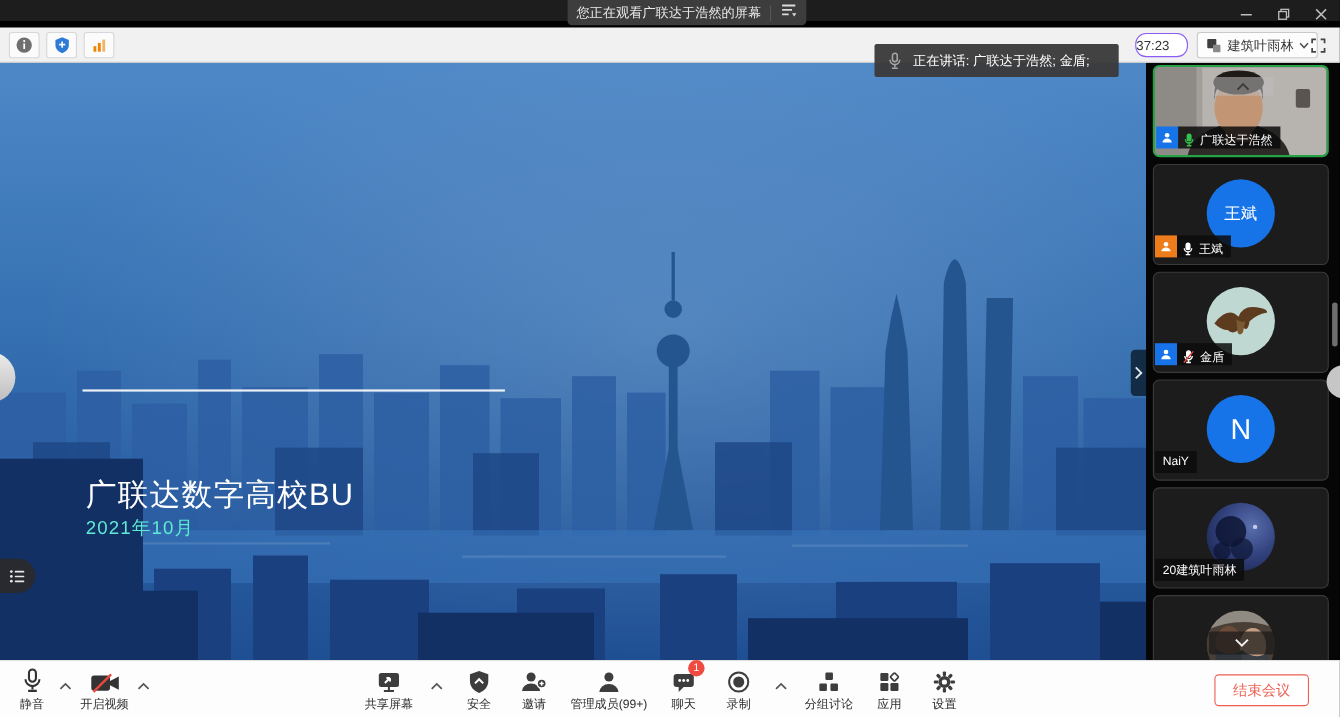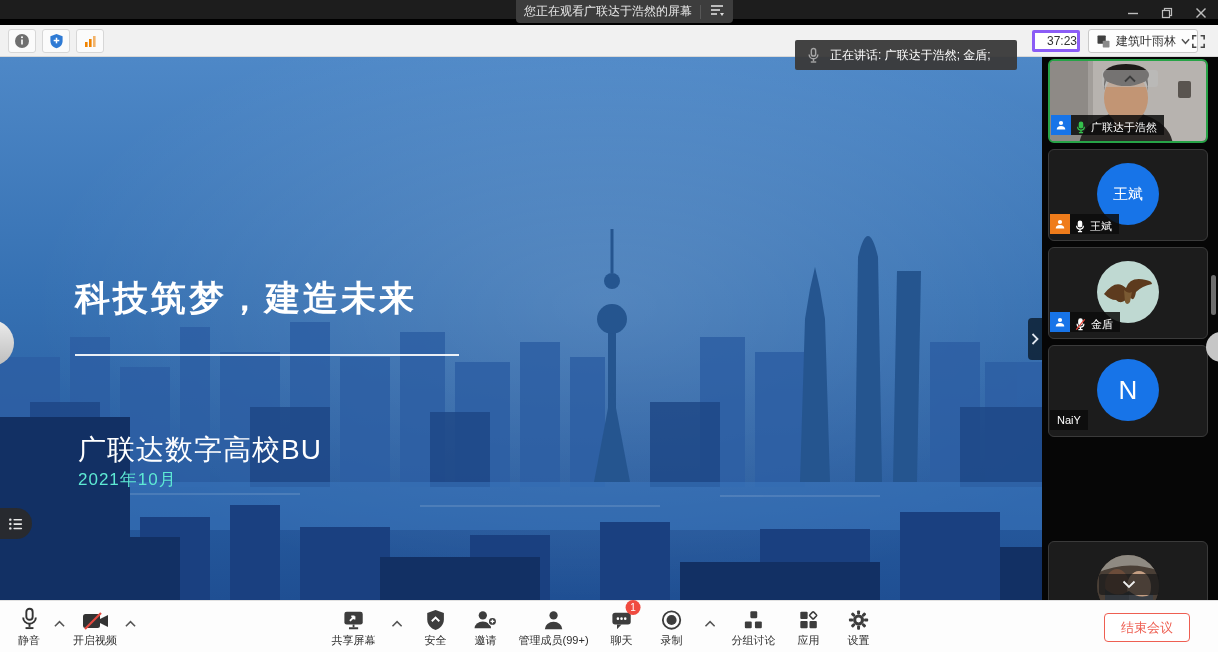--- a/index.html
+++ b/index.html
@@ -15,21 +15,21 @@
   .win-controls { position:absolute; right:0; top:0; height:25px; display:flex; }
   .win-btn { width:34px; height:25px; display:flex; align-items:center; justify-content:center; cursor:default; }
 
   
   .appbar { position:absolute; left:0; top:25px; width:1218px; height:32px; background:#f1f1f1;
     border-bottom:1px solid #d8d8d8; z-index:20; }
   .appbar-left { position:absolute; left:8px; top:4px; display:flex; gap:6px; }
   .statusbox { width:28px; height:24px; background:#fbfbfb; border:1px solid #d7d7d7; border-radius:3px;
     display:flex; align-items:center; justify-content:center; }
   .timerbox { position:absolute; left:1032px; top:5px; width:48px; height:22px; background:#fff;
-    border:3px solid #8b5cf6; border-radius:2px; display:flex; align-items:center; justify-content:flex-end;
+    border:1px solid #8b5cf6; border-radius:10px; display:flex; align-items:center; justify-content:flex-start;
     font-size:12px; color:#333; }
   .viewswitch { position:absolute; left:1088px; top:4px; height:24px; padding:0 7px; background:#fdfdfd;
     border:1px solid #c9c9c9; border-radius:3px; display:flex; align-items:center; gap:5px; font-size:12px; color:#333; }
   .fsbtn { position:absolute; left:1188px; top:6px; width:20px; height:20px; display:flex; align-items:center; justify-content:center; }
 
   
   .speakbanner { position:absolute; left:795px; top:40px; width:222px; height:30px; background:rgba(58,58,58,.96);
     border-radius:2px; display:flex; align-items:center; gap:10px; padding:0 12px; z-index:60; }
   .speakbanner .txt { color:#fff; font-size:12px; white-space:nowrap; }
 
@@ -252,21 +252,20 @@
       <rect x="900" y="455" width="100" height="88"></rect>
     </g>
     <g fill="#123064">
       <rect x="0" y="360" width="130" height="183"></rect>
         <rect x="60" y="480" width="120" height="63"></rect>
       <rect x="380" y="500" width="160" height="43"></rect>
         <rect x="680" y="505" width="200" height="38"></rect>
       <rect x="1000" y="490" width="42" height="53"></rect>
     </g>
   </svg>
-  <div class="slide-title">科技筑梦，建造未来</div>
   <div class="slide-line"></div>
   <div class="slide-sub1">广联达数字高校BU</div>
   <div class="slide-sub2">2021年10月</div>
   
 </div>
 
 <div class="edge-circle-left"></div>
 <div class="annot-btn">
   <svg width="16" height="14" viewBox="0 0 18 16">
       <g fill="#e8e8e8">
@@ -387,20 +386,37 @@
     <div class="avatar-wrap">
         <div class="avatar blue" style="font-size:26px;">N</div>
       </div>
     <div class="namebar">
       <span class="nb-label solo">
           <span>NaiY</span>
         </span>
     </div>
   </div>
 
+  <div class="tile" style="top:386px; height:92px;">
+    <div class="avatar-wrap">
+      <div class="avatar" style="background:radial-gradient(circle at 65% 35%, #5a6fae 0%, #33437f 45%, #131c42 100%);">
+        <svg width="62" height="62" viewBox="0 0 62 62">
+          <circle cx="22" cy="26" r="14" fill="#0d1534" opacity="0.85"></circle>
+          <circle cx="32" cy="42" r="10" fill="#0d1534" opacity="0.7"></circle>
+          <circle cx="14" cy="44" r="8" fill="#0d1534" opacity="0.75"></circle>
+          <circle cx="44" cy="22" r="2" fill="#cdd6f0" opacity="0.9"></circle>
+        </svg>
+      </div>
+    </div>
+    <div class="namebar">
+      <span class="nb-label solo">
+          <span>20建筑叶雨林</span>
+        </span>
+    </div>
+  </div>
 
   <div class="tile" style="top:484px; height:92px;">
     <div class="avatar-wrap">
       <div class="avatar" style="background:#3a332e;">
         <svg width="62" height="62" viewBox="0 0 62 62">
           <rect width="62" height="62" fill="#4a3f36"></rect>
           <path d="M0,18 Q31,4 62,16 L62,0 L0,0 Z" fill="#8f8a82"></path>
           <ellipse cx="20" cy="30" rx="12" ry="16" fill="#6b4c3a"></ellipse>
           <ellipse cx="42" cy="32" rx="12" ry="16" fill="#c59f83"></ellipse>
           <path d="M8,34 Q20,44 32,36 L32,52 L8,52 Z" fill="#31363c"></path>

